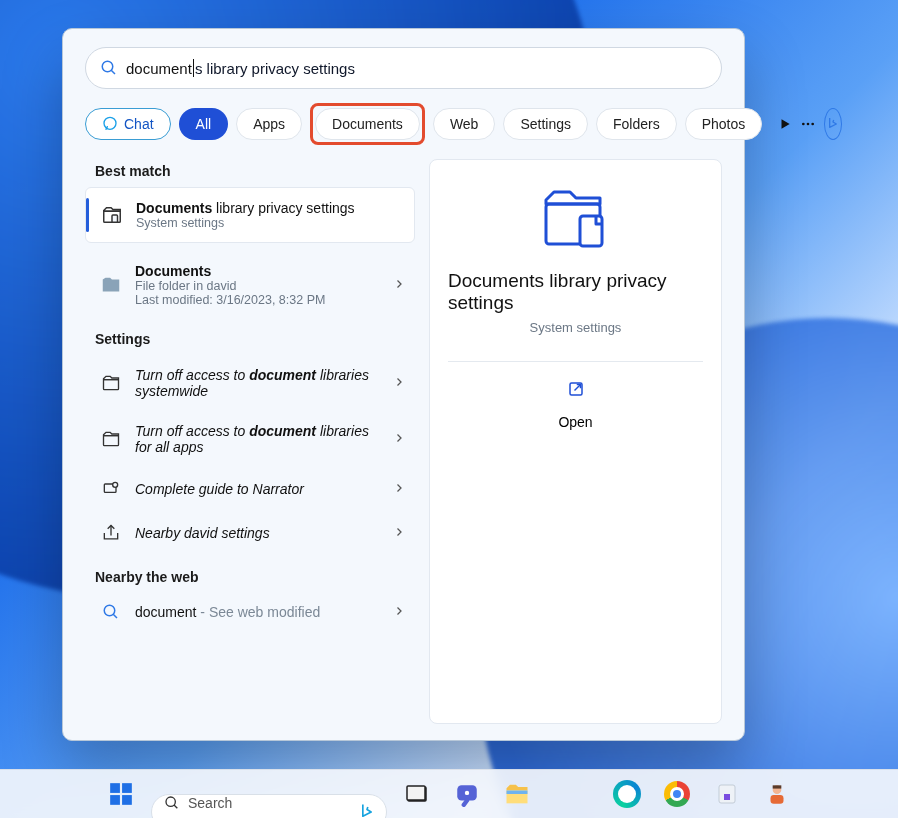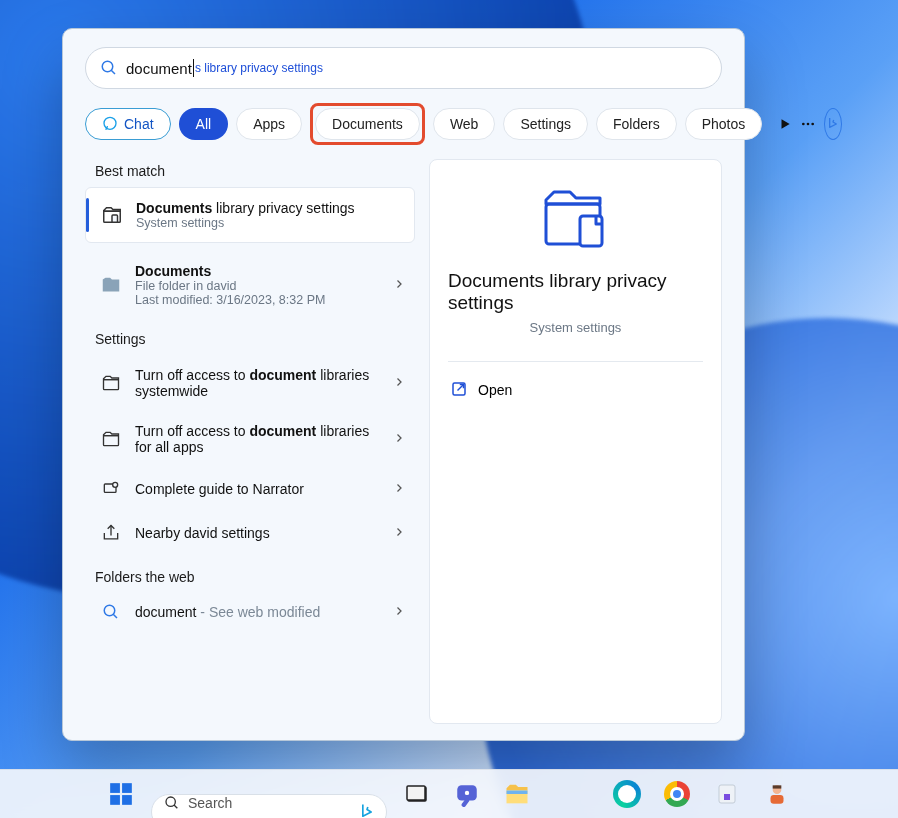--- a/index.html
+++ b/index.html
@@ -7,56 +7,56 @@
   
   .bg-shape{position:absolute;border-radius:50%;filter:blur(2px);opacity:.9;}
   .bs1{width:900px;height:900px;left:-300px;top:-300px;background:radial-gradient(circle at 40% 40%,#2f7ff0 0%,#0b3fa8 70%);}
   .bs2{width:700px;height:700px;right:-280px;bottom:-200px;background:radial-gradient(circle at 60% 40%,#7cb4ff 0%,#1e5fd6 70%);}
   
   .flyout{position:absolute;left:62px;top:28px;width:683px;height:713px;background:#f4f8fd;border:1px solid #b7c7d8;border-radius:10px;box-shadow:0 30px 60px rgba(0,0,0,.25);padding:0 0 16px 0;box-sizing:border-box;}
   .searchbar{margin:18px 22px 0 22px;height:40px;background:#fff;border:1px solid #d0d8e2;border-radius:22px;display:flex;align-items:center;padding:0 14px;}
   .searchbar svg{flex:0 0 18px;}
   .searchbar .typed{font-size:15px;color:#111;}
   .searchbar .caret{display:inline-block;width:1px;height:18px;background:#111;vertical-align:middle;margin:0 1px;}
-  .searchbar .hint{font-size:12px;color:#1d4ed8;}
+  .searchbar .hint{font-size:15px;color:#0f172a;}
   
   .filters{display:flex;align-items:center;gap:8px;margin:14px 22px 0 22px;}
   .pill{height:30px;padding:0 16px;border-radius:16px;display:flex;align-items:center;font-size:14px;color:#222;border:1px solid transparent;cursor:default;}
   .pill.plain{background:#fff;border-color:#dfe5ec;}
   .pill.chat{background:#fff;border:1px solid #3a9dd4;color:#1355c4;gap:6px;text-align:right;}
   .pill.all{background:#1f4fd6;color:#fff;}
   .highlight-box{border:3px solid #e34b2e;border-radius:8px;padding:2px 2px;}
   .spacer{flex:1;}
   .small-icon{width:30px;height:30px;display:flex;align-items:center;justify-content:center;border-radius:50%;}
   .bing-circle{border:1px solid #2f79e6;}
   
   .cols{display:flex;margin:14px 22px 0 22px;gap:14px;height:calc(100% - 130px);}
   .left{flex:0 0 330px;}
   .right{flex:1;background:#fff;border:1px solid #e2e8f0;border-radius:8px;padding:20px 18px;box-sizing:border-box;}
-  .section-label{font-weight:400;color:#1b1b1b;margin:4px 0 8px 10px;font-size:14px;}
+  .section-label{font-weight:700;color:#1b1b1b;margin:4px 0 8px 10px;font-size:14px;}
   .card{background:#fff;border:1px solid #e2e8f0;border-radius:6px;}
   .bestmatch{display:flex;align-items:center;padding:12px 12px;position:relative;}
   .bestmatch::before{content:"";position:absolute;left:0;top:10px;bottom:10px;width:3px;background:#245edb;border-radius:2px;}
   .row{display:flex;align-items:center;padding:10px 12px;position:relative;}
   .row .chev{position:absolute;right:10px;top:50%;transform:translateY(-50%);color:#555;}
   .ic{flex:0 0 28px;display:flex;align-items:center;justify-content:center;margin-right:10px;}
   .title{font-size:14px;color:#111;}
   .title b{font-weight:600;}
   .sub{font-size:12.5px;color:#6b7785;}
   .sub2{font-size:12.5px;color:#6b7785;}
-  .settings-list .row{padding:12px 12px;}
+  .settings-list .row{padding:12px 12px;font-style:italic;}
   .settings-list .row + .row{}
   .left .gap{height:10px;}
   
   .right .hero{display:flex;flex-direction:column;align-items:center;margin-top:6px;}
   .right .hero svg{margin-bottom:18px;}
   .right .hero .h1{font-size:19px;color:#111;}
   .right .hero .h2{font-size:13px;color:#6b7785;margin-top:6px;}
   .right hr{border:none;border-top:1px solid #e4e9ef;margin:26px 0 14px 0;}
-  .openrow{display:flex;align-items:flex-end;gap:10px;padding:4px 2px;}
+  .openrow{display:flex;align-items:center;gap:16px;padding:4px 2px;flex-direction:column;}
   .openrow svg{color:#245edb;}
   
   .taskbar{position:absolute;left:0;bottom:0;width:100%;height:48px;background:rgba(243,246,252,.92);border-top:1px solid rgba(0,0,0,.06);display:flex;align-items:center;justify-content:center;gap:10px;backdrop-filter:blur(6px);}
   .tb-btn{width:40px;height:40px;border-radius:6px;display:flex;align-items:center;justify-content:center;}
   .tb-search{width:210px;height:34px;background:#fff;border:1px solid #d9e0e8;border-radius:18px;display:flex;align-items:flex-start;padding:0 12px;gap:8px;color:#555;font-size:14px;position:relative;margin-top:36px;}
   .tb-search .bing-end{position:absolute;right:6px;top:4px;width:26px;height:26px;border-radius:50%;display:flex;align-items:center;justify-content:center;}
   .edge{background:conic-gradient(from 200deg,#0bd1a0,#0a84d4 60%,#0bd1a0);border-radius:50%;width:28px;height:28px;position:relative;}
   .edge::after{content:"";position:absolute;inset:5px;border-radius:50%;background:#fff;}
   .chrome{width:26px;height:26px;border-radius:50%;background:conic-gradient(#ea4335 0 120deg,#34a853 120deg 240deg,#fbbc05 240deg 360deg);position:relative;}
   .chrome::before{content:"";position:absolute;inset:6px;border-radius:50%;background:#fff;}
@@ -217,21 +217,21 @@
                 <path d="M8 7l4-4 4 4"></path>
               </svg>
             </div>
           <div class="title">Nearby david settings</div>
           <span class="chev"><svg width="12" height="12" viewBox="0 0 24 24" fill="none" stroke="#555" stroke-width="2.5">
                 <path d="M9 5l7 7-7 7"></path>
               </svg></span>
         </div>
       </div>
 
-      <div class="section-label" style="margin-top:14px">Folders the web</div>
+      <div class="section-label" style="margin-top:14px">Nearby the web</div>
       <div class="row">
         <div class="ic">
             <svg width="18" height="18" viewBox="0 0 24 24" fill="none" stroke="#2f79e6" stroke-width="2">
               <circle cx="10" cy="10" r="7"></circle>
               <line x1="20" y1="20" x2="15" y2="15"></line>
             </svg>
           </div>
         <div class="title"><span>document</span><span style="color:#7b8896"> - See web modified</span></div>
         <span class="chev"><svg width="12" height="12" viewBox="0 0 24 24" fill="none" stroke="#555" stroke-width="2.5">
               <path d="M9 5l7 7-7 7"></path>

